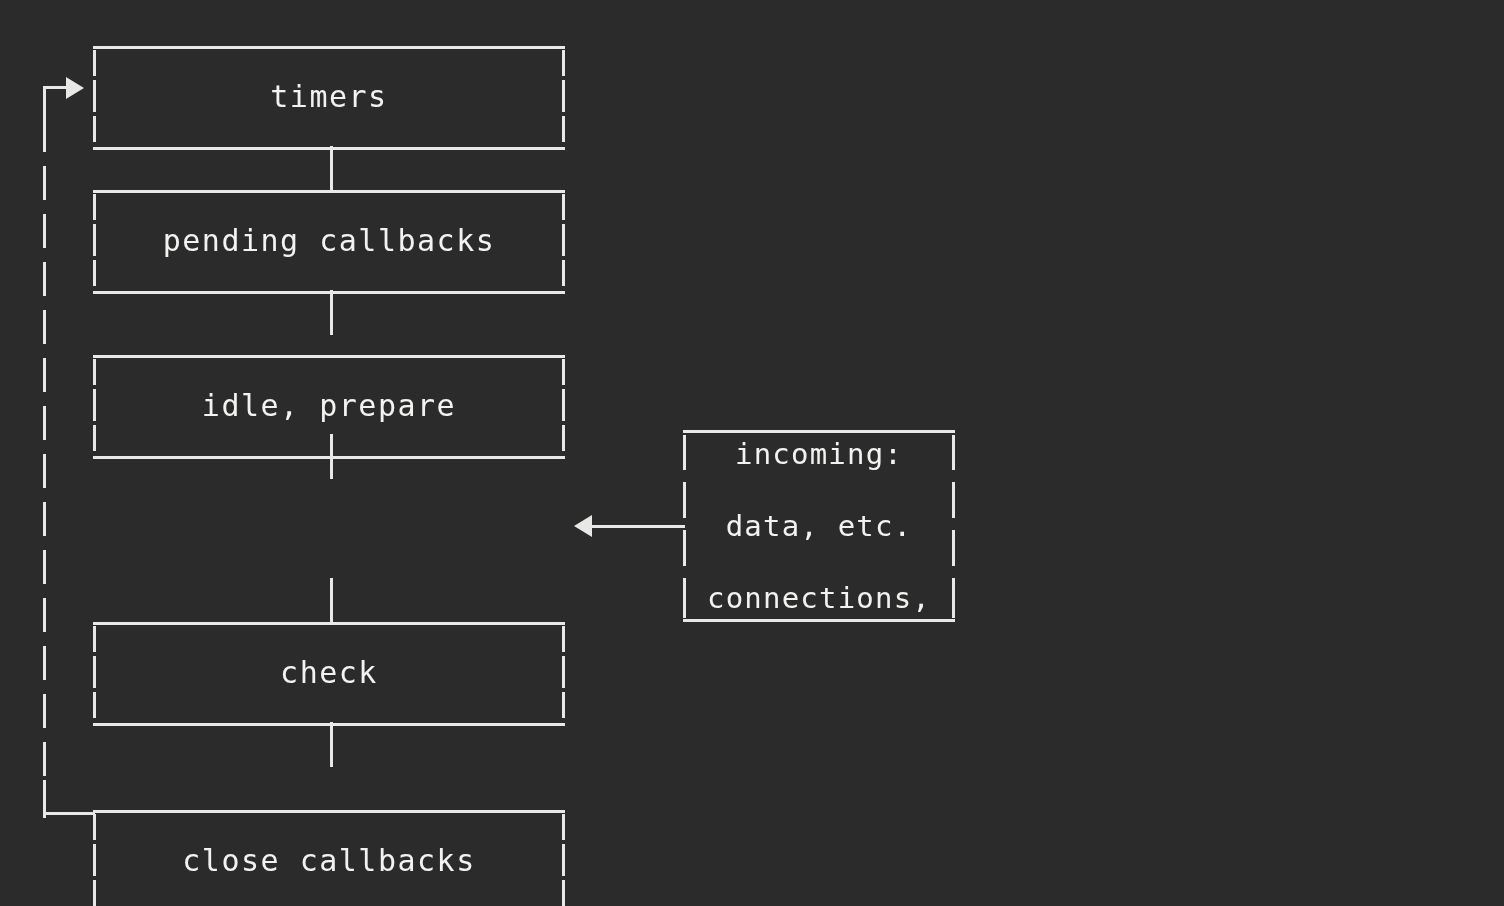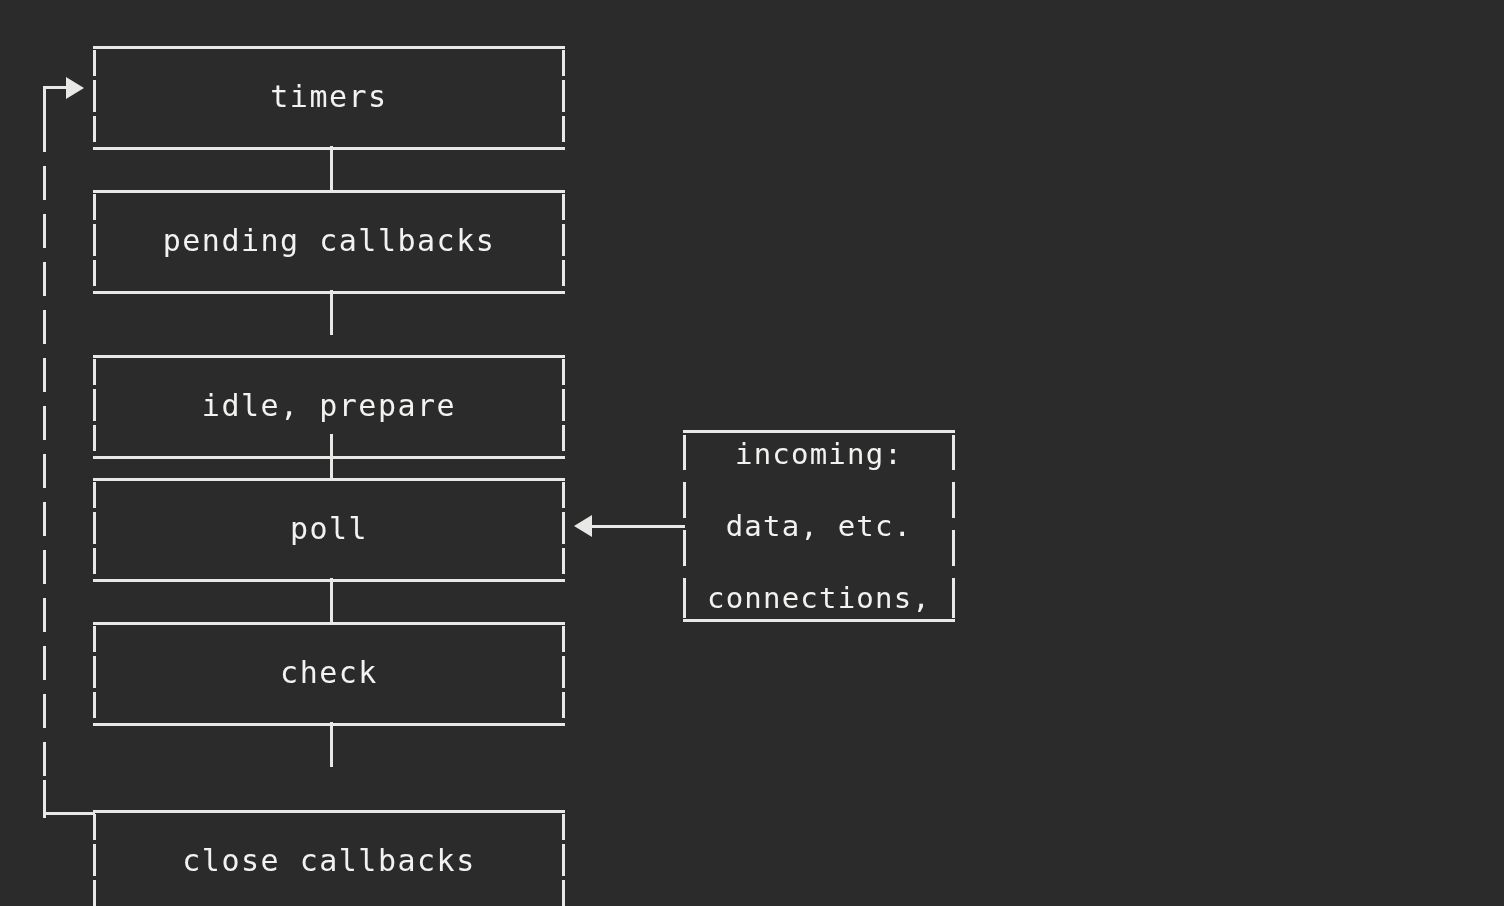--- a/index.html
+++ b/index.html
@@ -218,27 +218,20 @@
   <div class="phase-box" style="top:334px;margin-top:21px;">
     <div class="edge-top"></div>
     <div class="edge-bottom"></div>
     <div class="edge-left"></div>
     <div class="edge-right"></div>
     <div class="phase-label">idle, prepare</div>
   </div>
 
   <div class="rule vline" style="left:330px; top:434px; height:45px;"></div>
 
-  <div class="phase-box" style="top:478px;">
-    <div class="edge-top"></div>
-    <div class="edge-bottom"></div>
-    <div class="edge-left"></div>
-    <div class="edge-right"></div>
-    <div class="phase-label">poll</div>
-  </div>
 
   <div class="rule vline" style="left:330px; top:578px; height:45px;"></div>
 
   <div class="phase-box" style="top:622px;">
     <div class="edge-top"></div>
     <div class="edge-bottom"></div>
     <div class="edge-left"></div>
     <div class="edge-right"></div>
     <div class="phase-label">check</div>
   </div>

